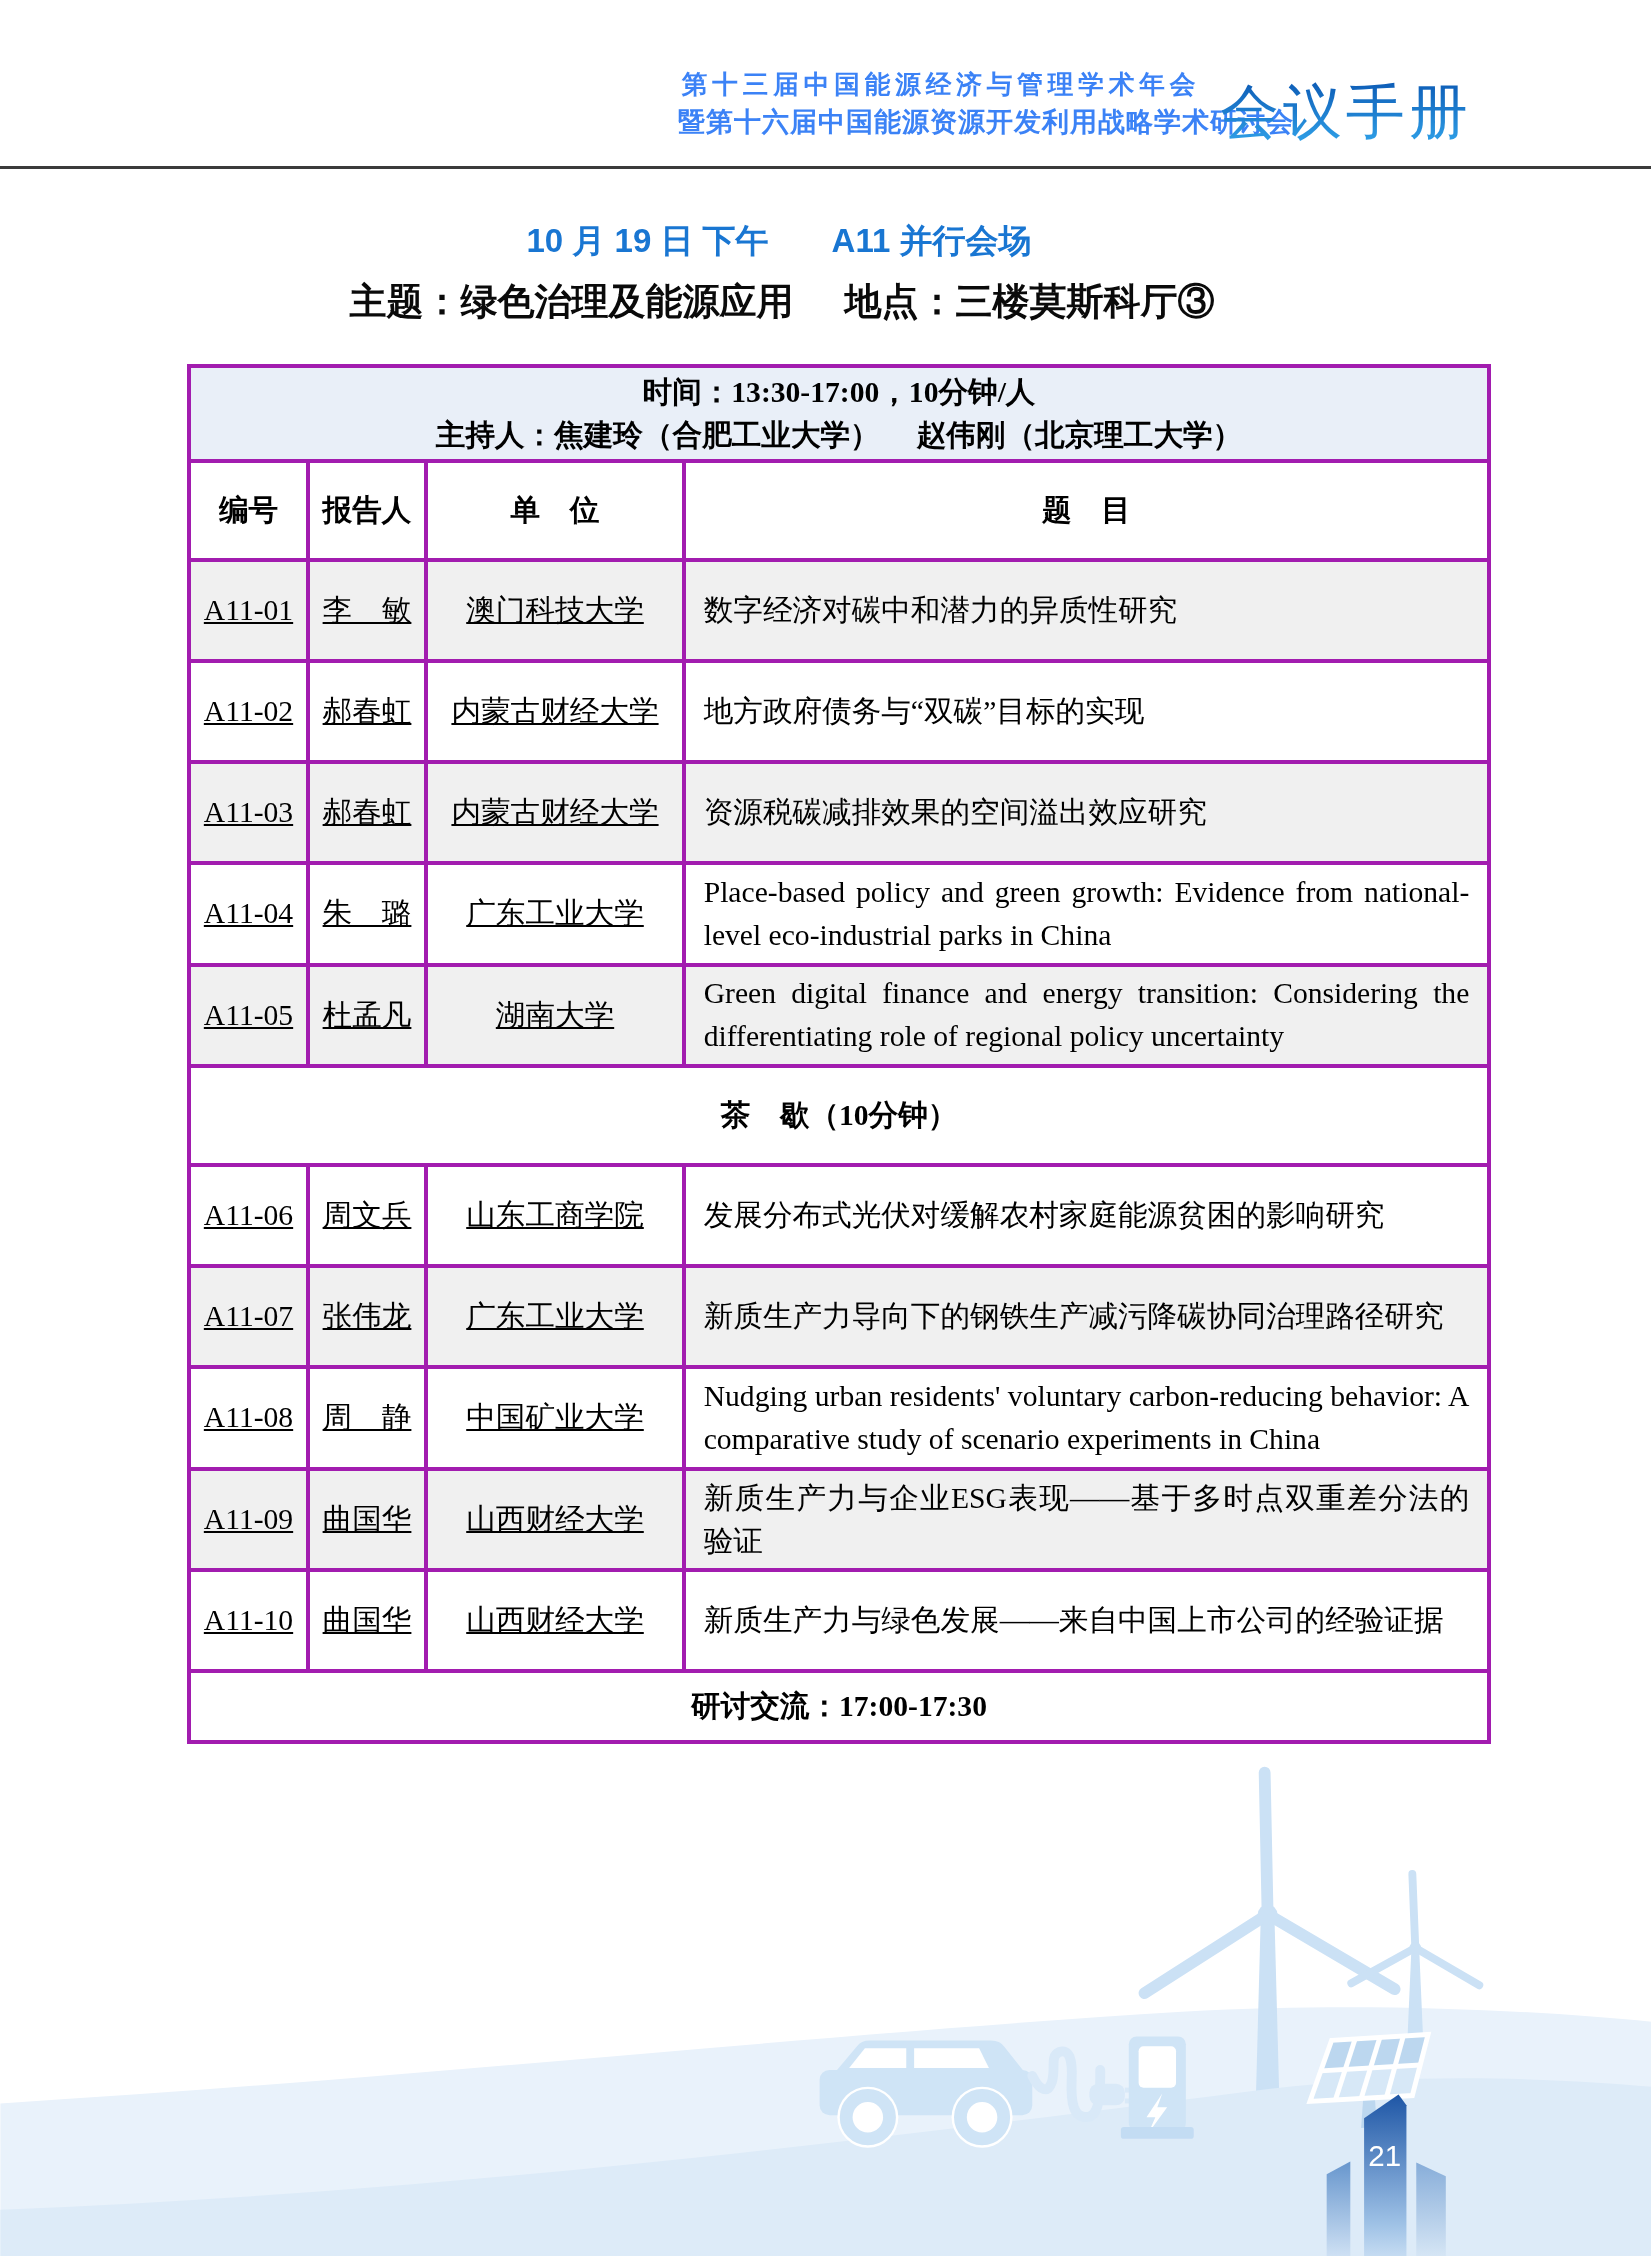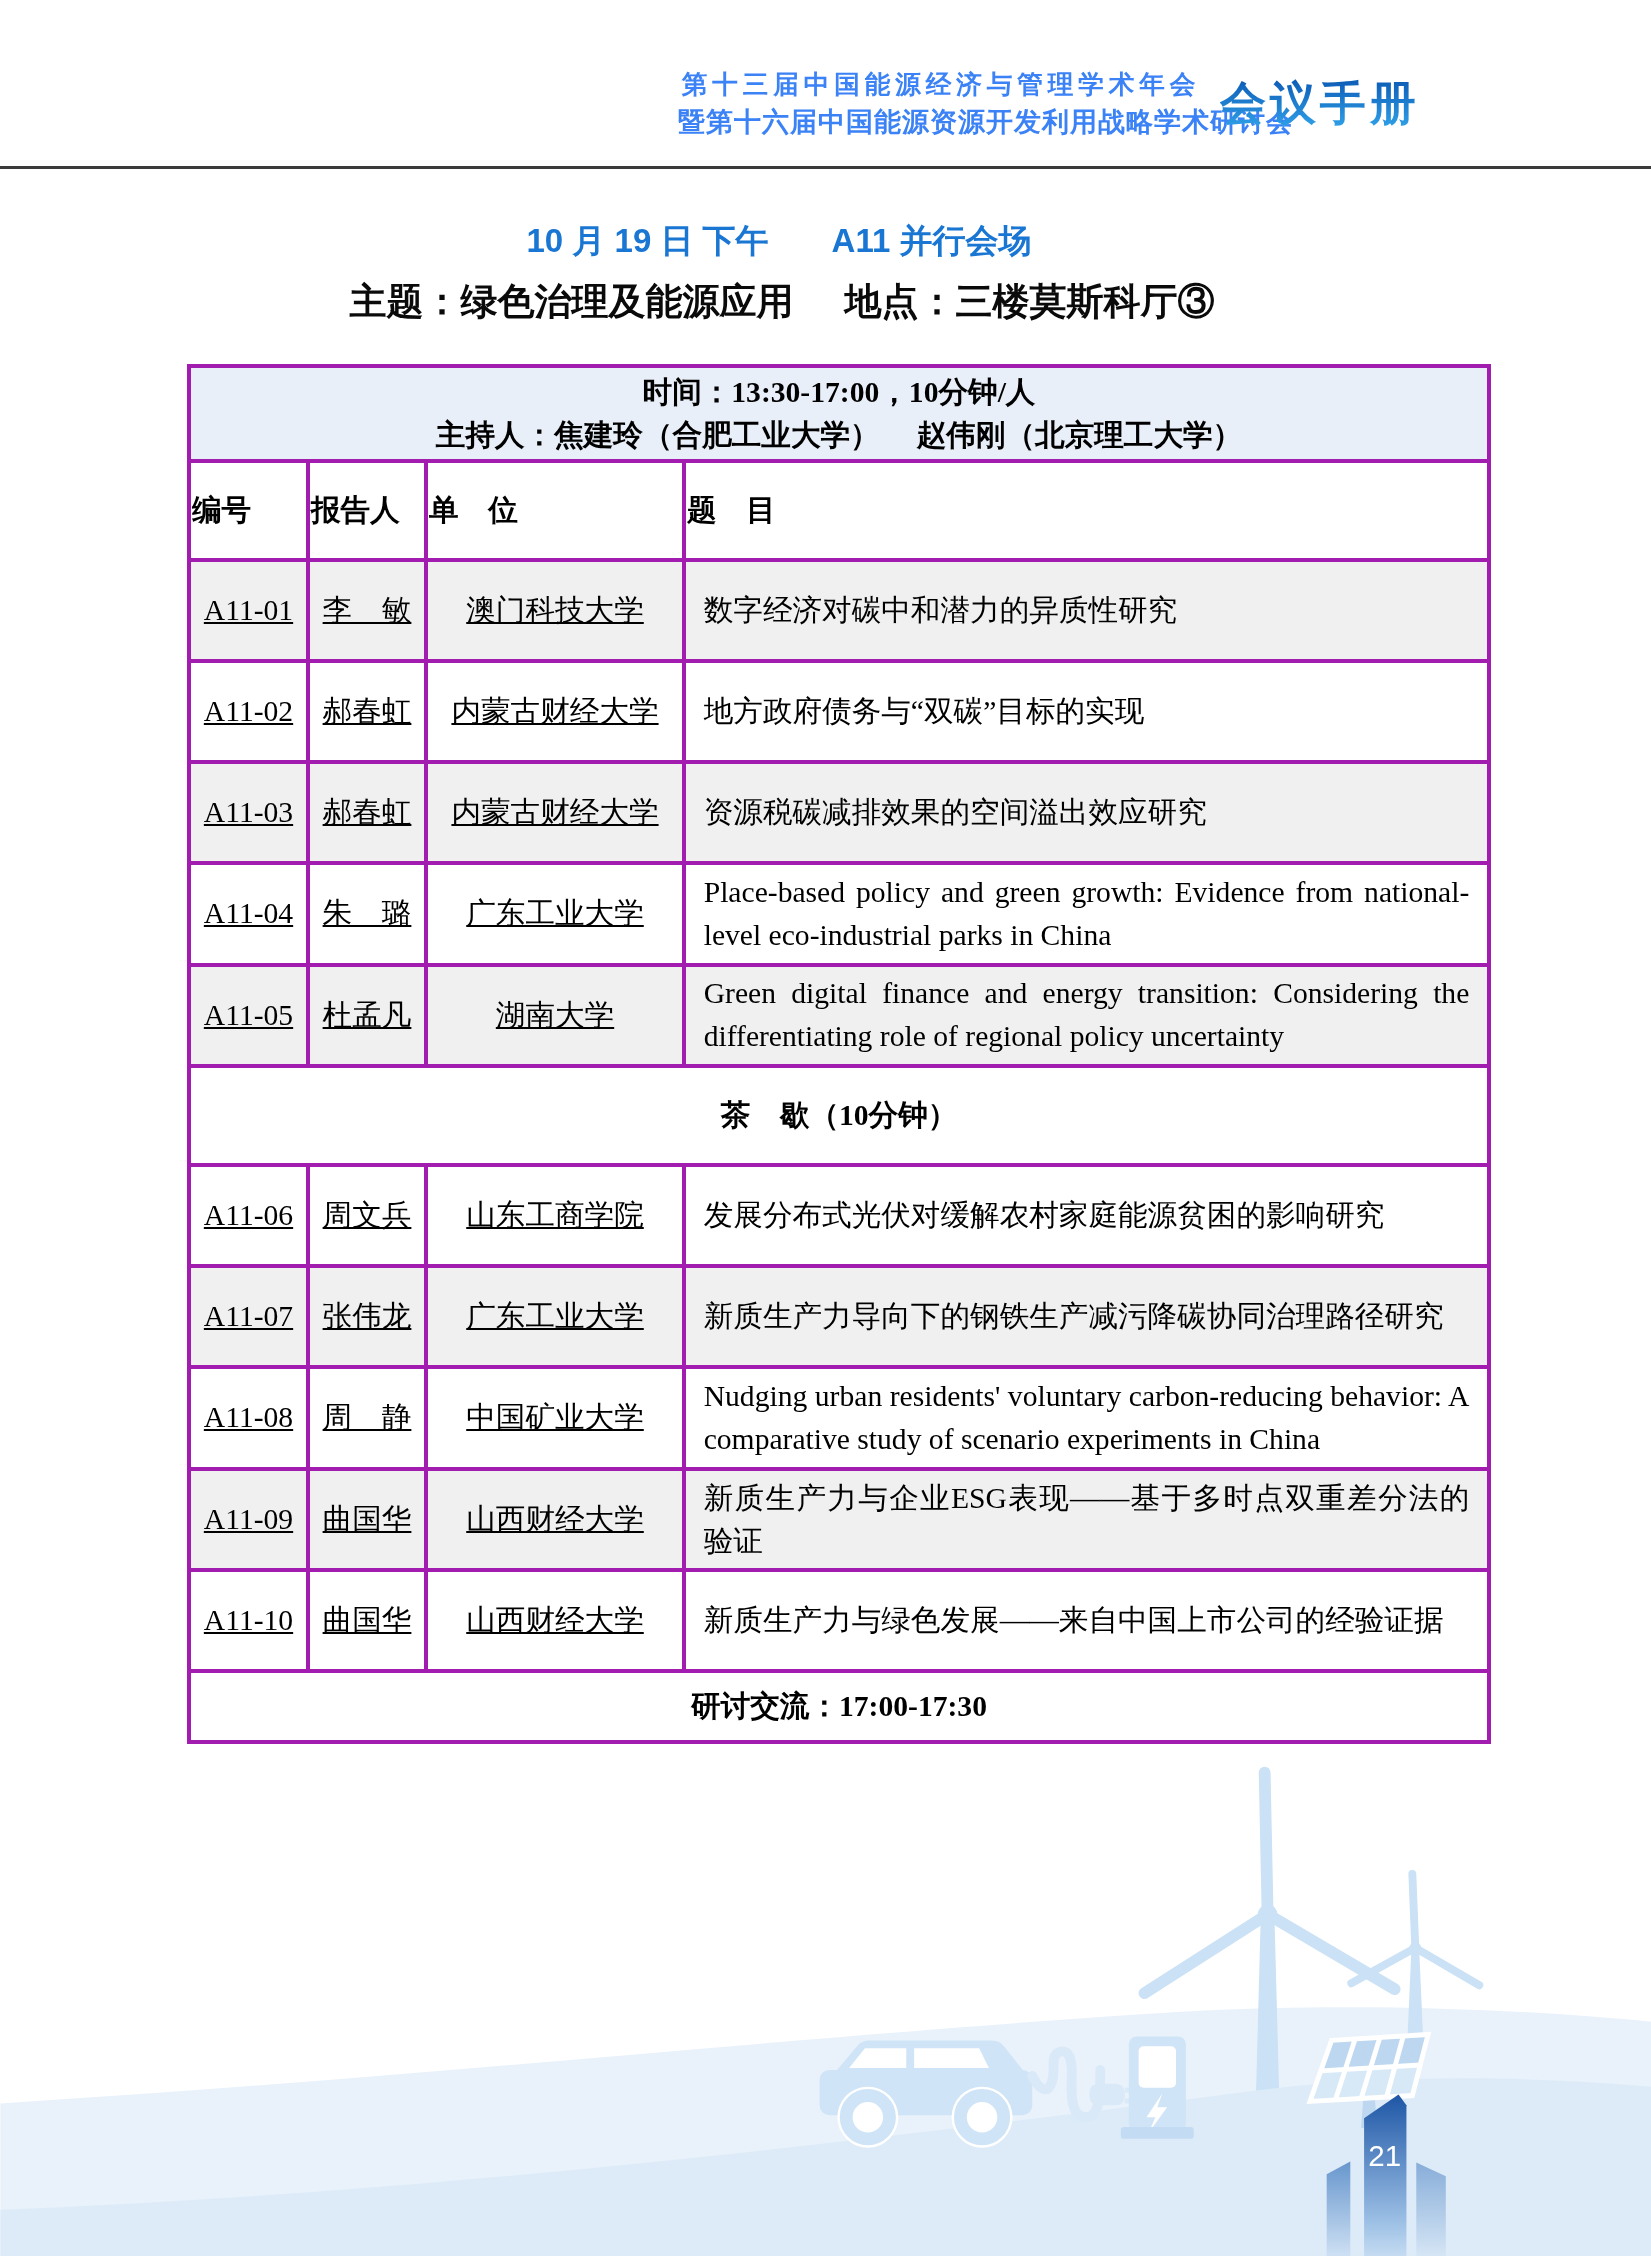--- a/index.html
+++ b/index.html
@@ -11,21 +11,21 @@
   }
   
   .banner-titles{
     position:absolute;left:678px;top:65px;width:526px;
     text-align:center;font-weight:bold;color:#3b82f6;
   }
   .banner-line1{font-size:25.6px;letter-spacing:4.9px;line-height:39px;white-space:nowrap;}
   .banner-line2{font-size:27px;letter-spacing:1px;line-height:37px;white-space:nowrap;}
   .manual-logo{
     position:absolute;left:1220px;top:73px;width:282px;
-    font-size:46px;font-weight:bold;letter-spacing:3.9px;white-space:nowrap;
+    font-size:59px;font-weight:normal;letter-spacing:3.9px;white-space:nowrap;
     background:linear-gradient(180deg,var(--logo-top) 10%,var(--logo-bottom) 90%);
     -webkit-background-clip:text;background-clip:text;color:transparent;
   }
   .banner-rule{position:absolute;left:0;top:166px;width:1652px;height:3px;background:#3b3b3b;}
   
   .date-line{
     position:absolute;left:0;top:219px;width:1652px;text-align:center;
     font-size:33px;font-weight:bold;color:var(--accent);
     transform:translateX(-47px);white-space:nowrap;
   }
@@ -47,21 +47,21 @@
     border:4px solid #a21caf;vertical-align:middle;
     font-size:29.6px;color:#000;overflow:hidden;
   }
   table.schedule{border:3px solid #000;}
   tr.r-info{height:95px;}
   tr.r-cols{height:99px;}
   tr.r-talk{height:101px;}
   tr.r-break{height:99px;font-family:Liberation Serif, serif;}
   tr.r-closing{height:71px;}
   td.info-cell{background:var(--th-bg);text-align:center;font-weight:bold;line-height:43px;font-size:28.6px;}
-  th.col-h{font-weight:bold;text-align:left;font-size:29.6px;}
+  th.col-h{font-weight:bold;text-align:center;font-size:29.6px;}
   td.c-id,td.c-speaker,td.c-aff{text-align:center;text-decoration:underline;}
   td.c-title{text-align:justify;padding:5.9px 17.7px;line-height:1.45;}
   td.c-title.en{font-family:"Liberation Serif","DejaVu Serif",serif;}
   tr.shaded td{background:var(--shade);}
   td.span-cell{text-align:center;font-weight:bold;}
   
   .decoration{position:absolute;left:0;bottom:0;width:1652px;height:512px;z-index:1;pointer-events:none;}
 </style>
 </head>
 <body>

